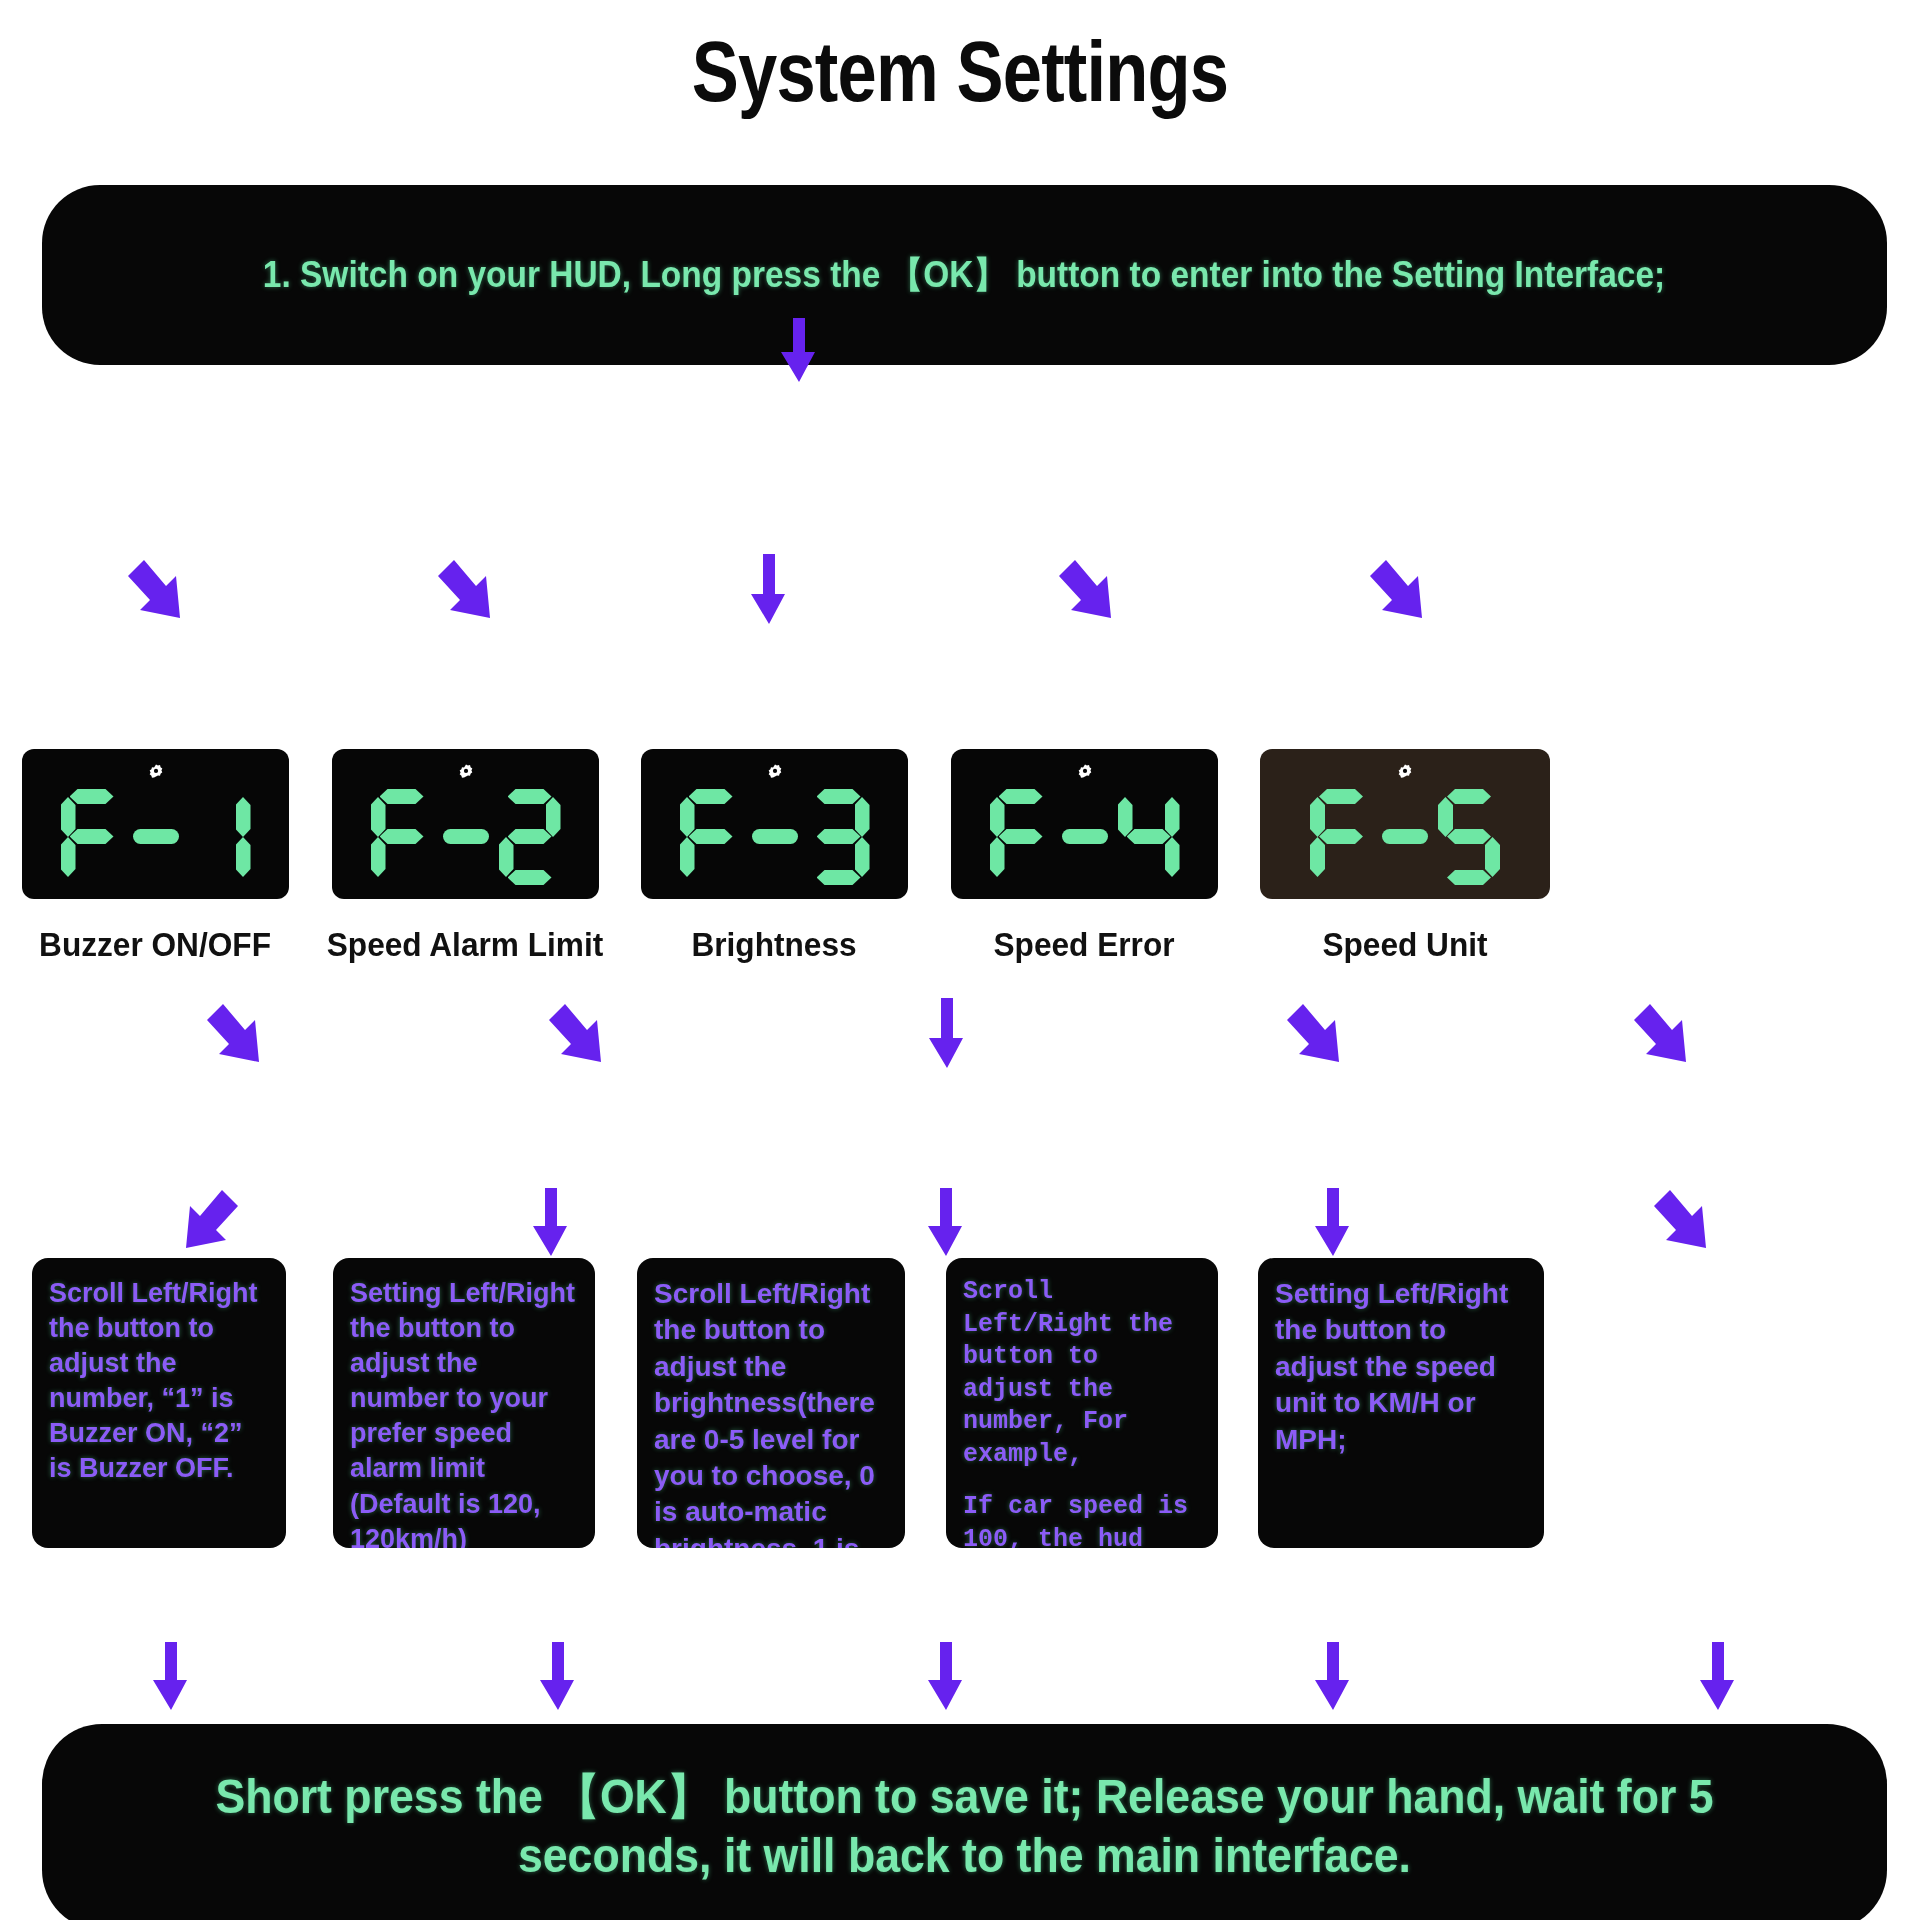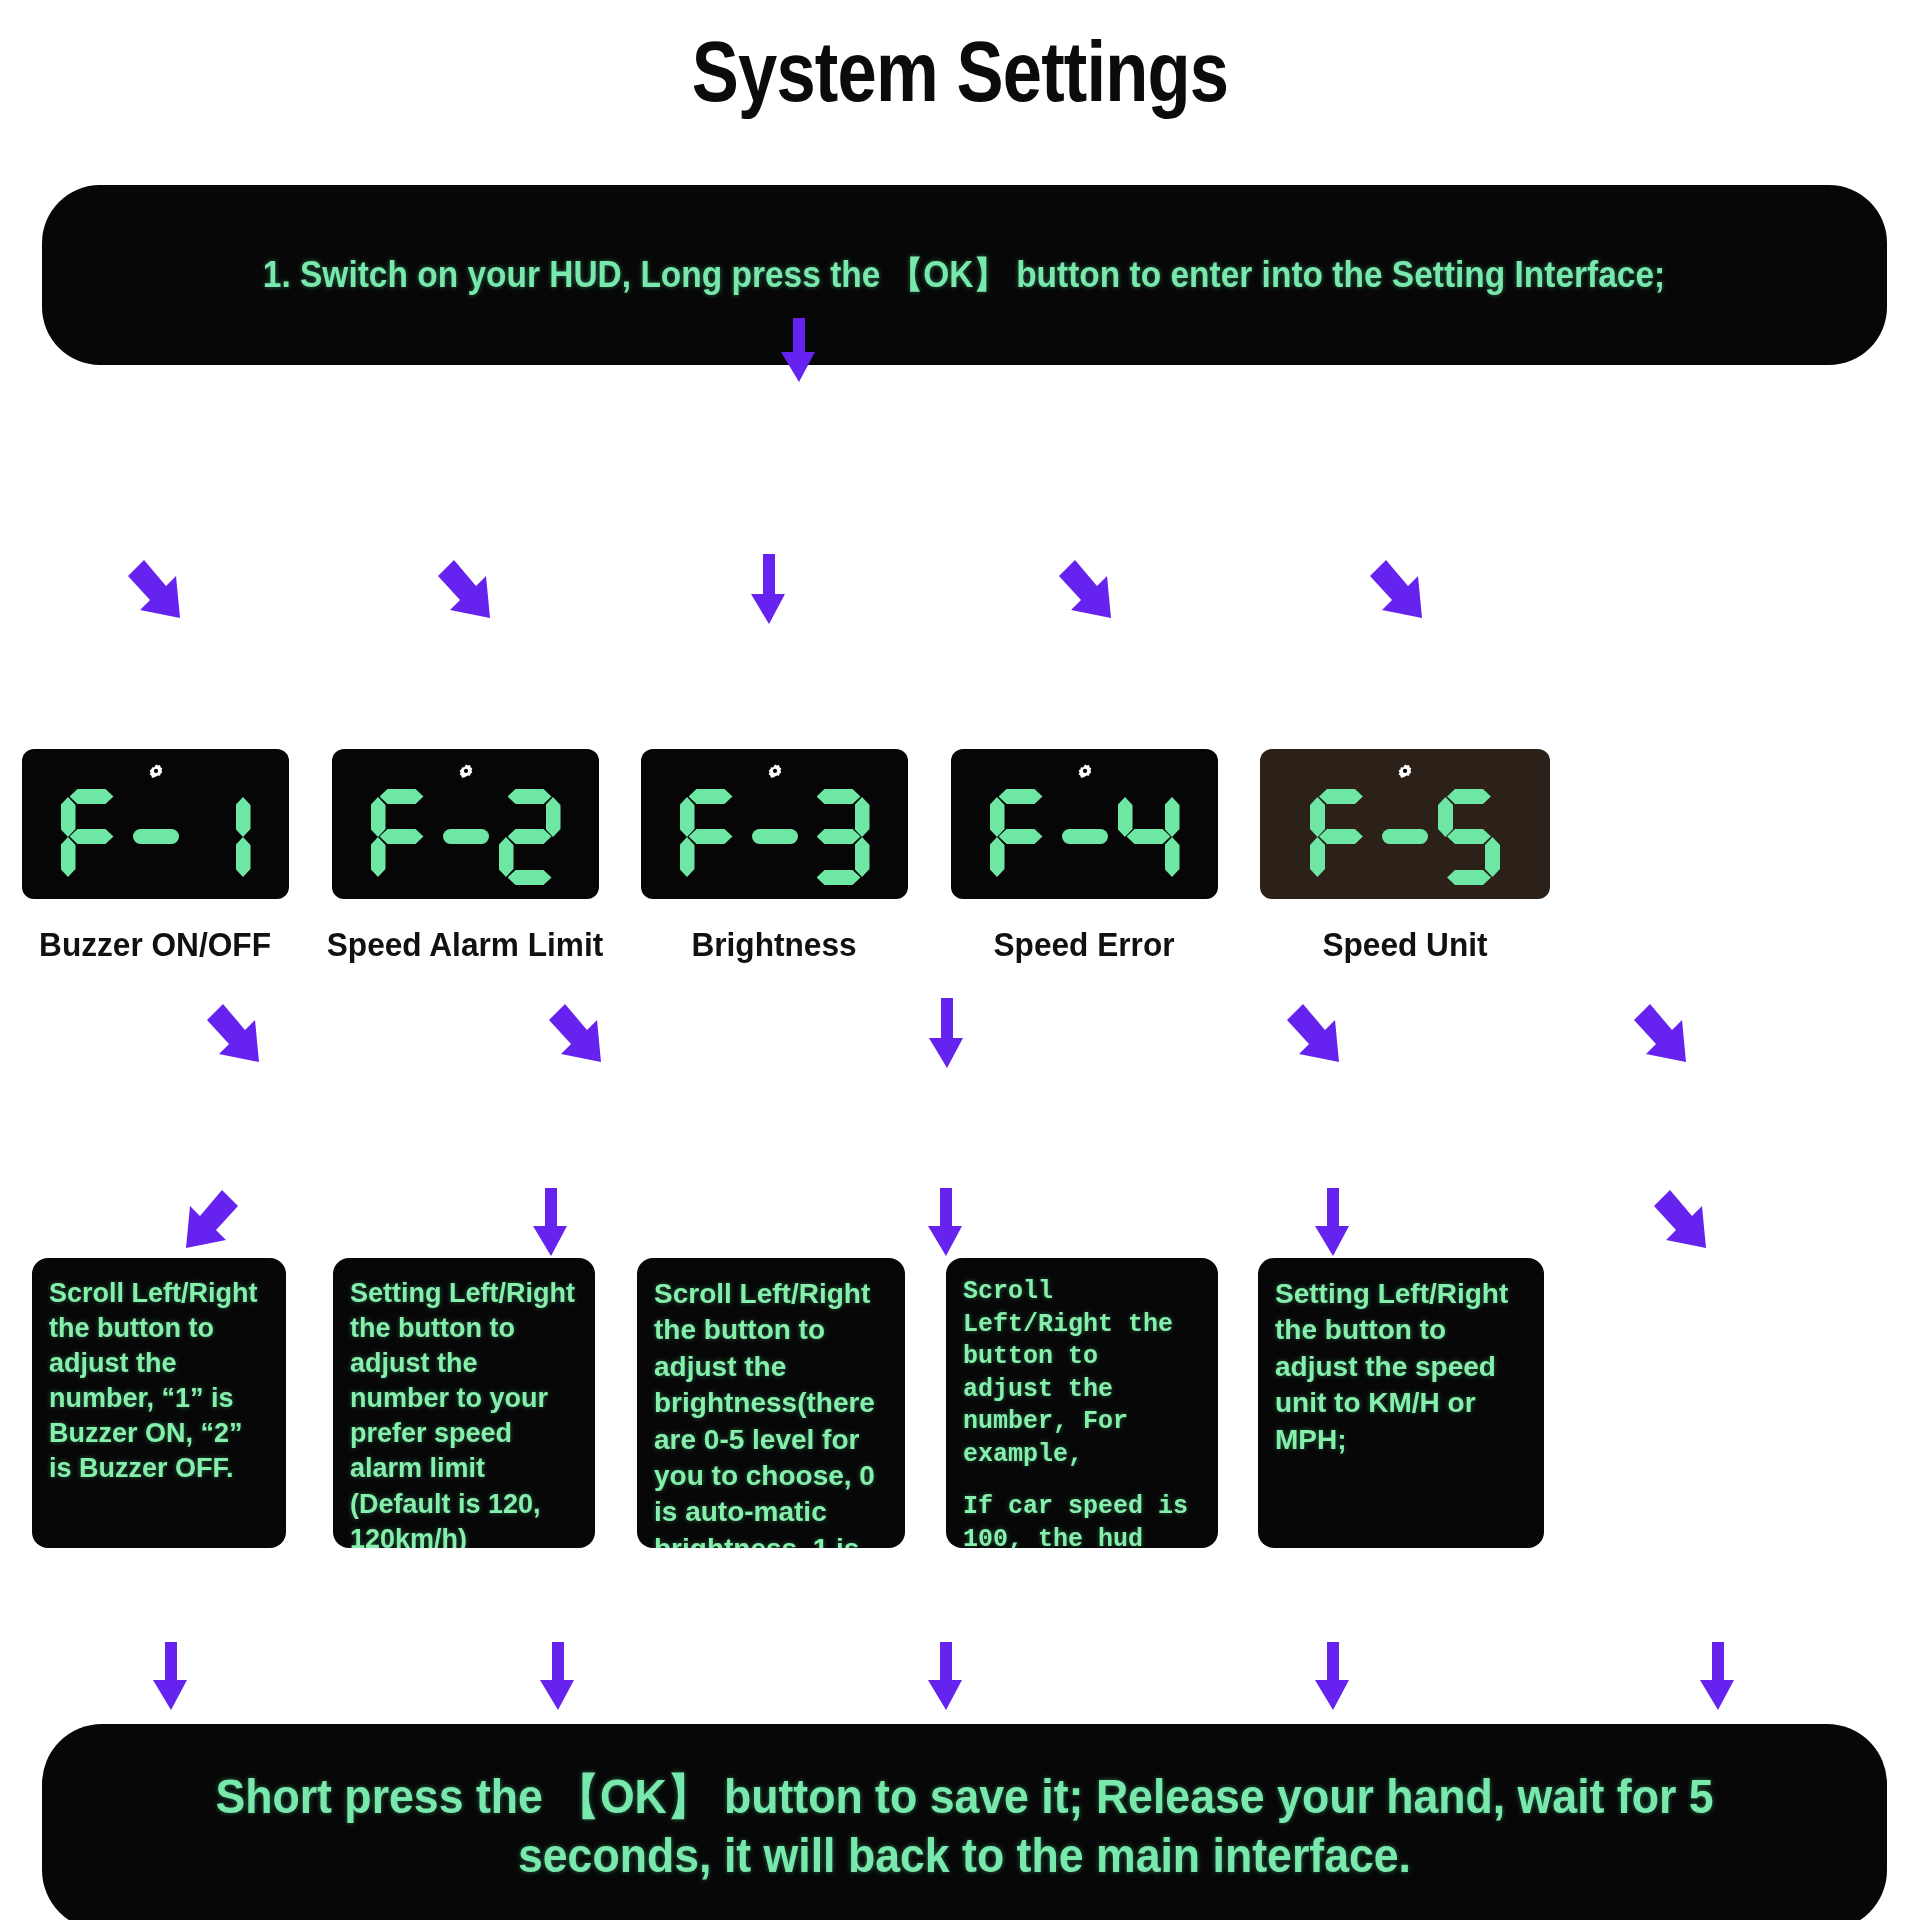--- a/index.html
+++ b/index.html
@@ -82,21 +82,21 @@
     position:absolute;
     width:330px;text-align:center;
     font-size:34px;font-weight:bold;color:#111;
     transform:scaleX(0.93);
   }
 
   
   .detail{
     position:absolute;
     background:#070707;
-    color:#86efac;
+    color:#8b5cf6;
     border-radius:16px;
     box-sizing:border-box;
     padding:18px 17px 12px 17px;
     font-weight:bold;
     line-height:1.30;
     text-shadow:0 0 5px rgba(90,230,160,.40);
     overflow:hidden;
   }
   .detail p{margin:0;}
   .detail p.gap{margin-top:20px;}

